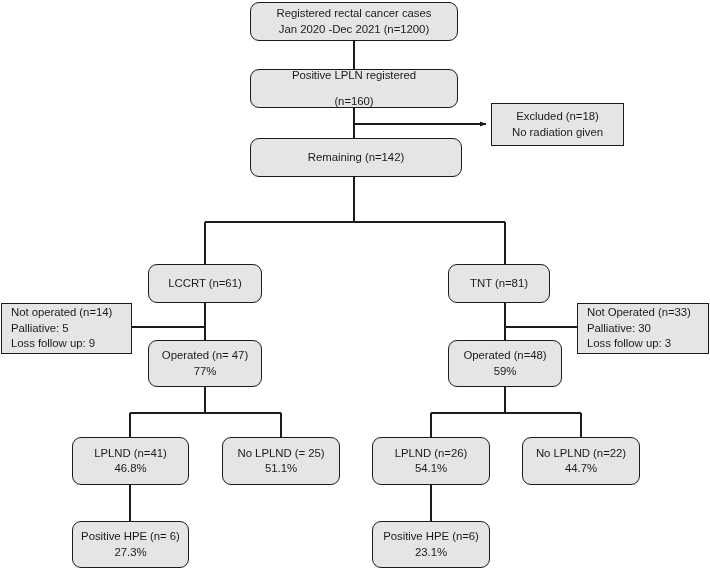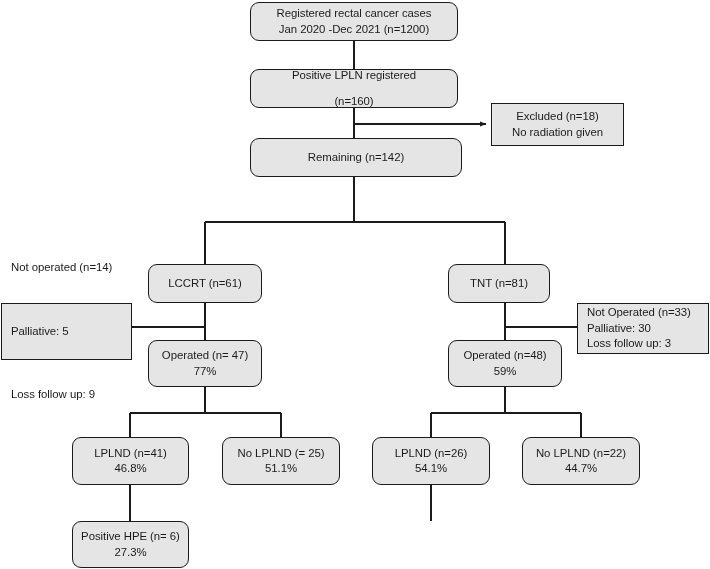--- a/index.html
+++ b/index.html
@@ -124,21 +124,21 @@
   </div>
 
   <div class="node rounded" style="left:148px;top:264px;width:114px;height:39px;">
     <span class="line">LCCRT (n=61)</span>
   </div>
 
   <div class="node rounded" style="left:448px;top:264px;width:102px;height:39px;">
     <span class="line">TNT (n=81)</span>
   </div>
 
-  <div class="node square leftalign" style="left:1px;top:303px;width:131px;height:57px;gap:48px;">
+  <div class="node square leftalign" style="left:1px;top:303px;width:131px;height:51px;">
     <span class="line">Not operated (n=14)</span>
     <span class="line">Palliative: 5</span>
     <span class="line">Loss follow up: 9</span>
   </div>
 
   <div class="node square leftalign" style="left:577px;top:303px;width:132px;height:51px;">
     <span class="line">Not Operated (n=33)</span>
     <span class="line">Palliative: 30</span>
     <span class="line">Loss follow up: 3</span>
   </div>
@@ -171,14 +171,18 @@
   <div class="node rounded" style="left:522px;top:437px;width:118px;height:48px;">
     <span class="line">No LPLND (n=22)</span>
     <span class="line">44.7%</span>
   </div>
 
   <div class="node rounded" style="left:72px;top:521px;width:117px;height:47px;">
     <span class="line">Positive HPE (n= 6)</span>
     <span class="line">27.3%</span>
   </div>
 
+  <div class="node rounded" style="left:372px;top:521px;width:118px;height:47px;">
+    <span class="line">Positive HPE (n=6)</span>
+    <span class="line">23.1%</span>
+  </div>
 
 </div>
 
 </body></html>

